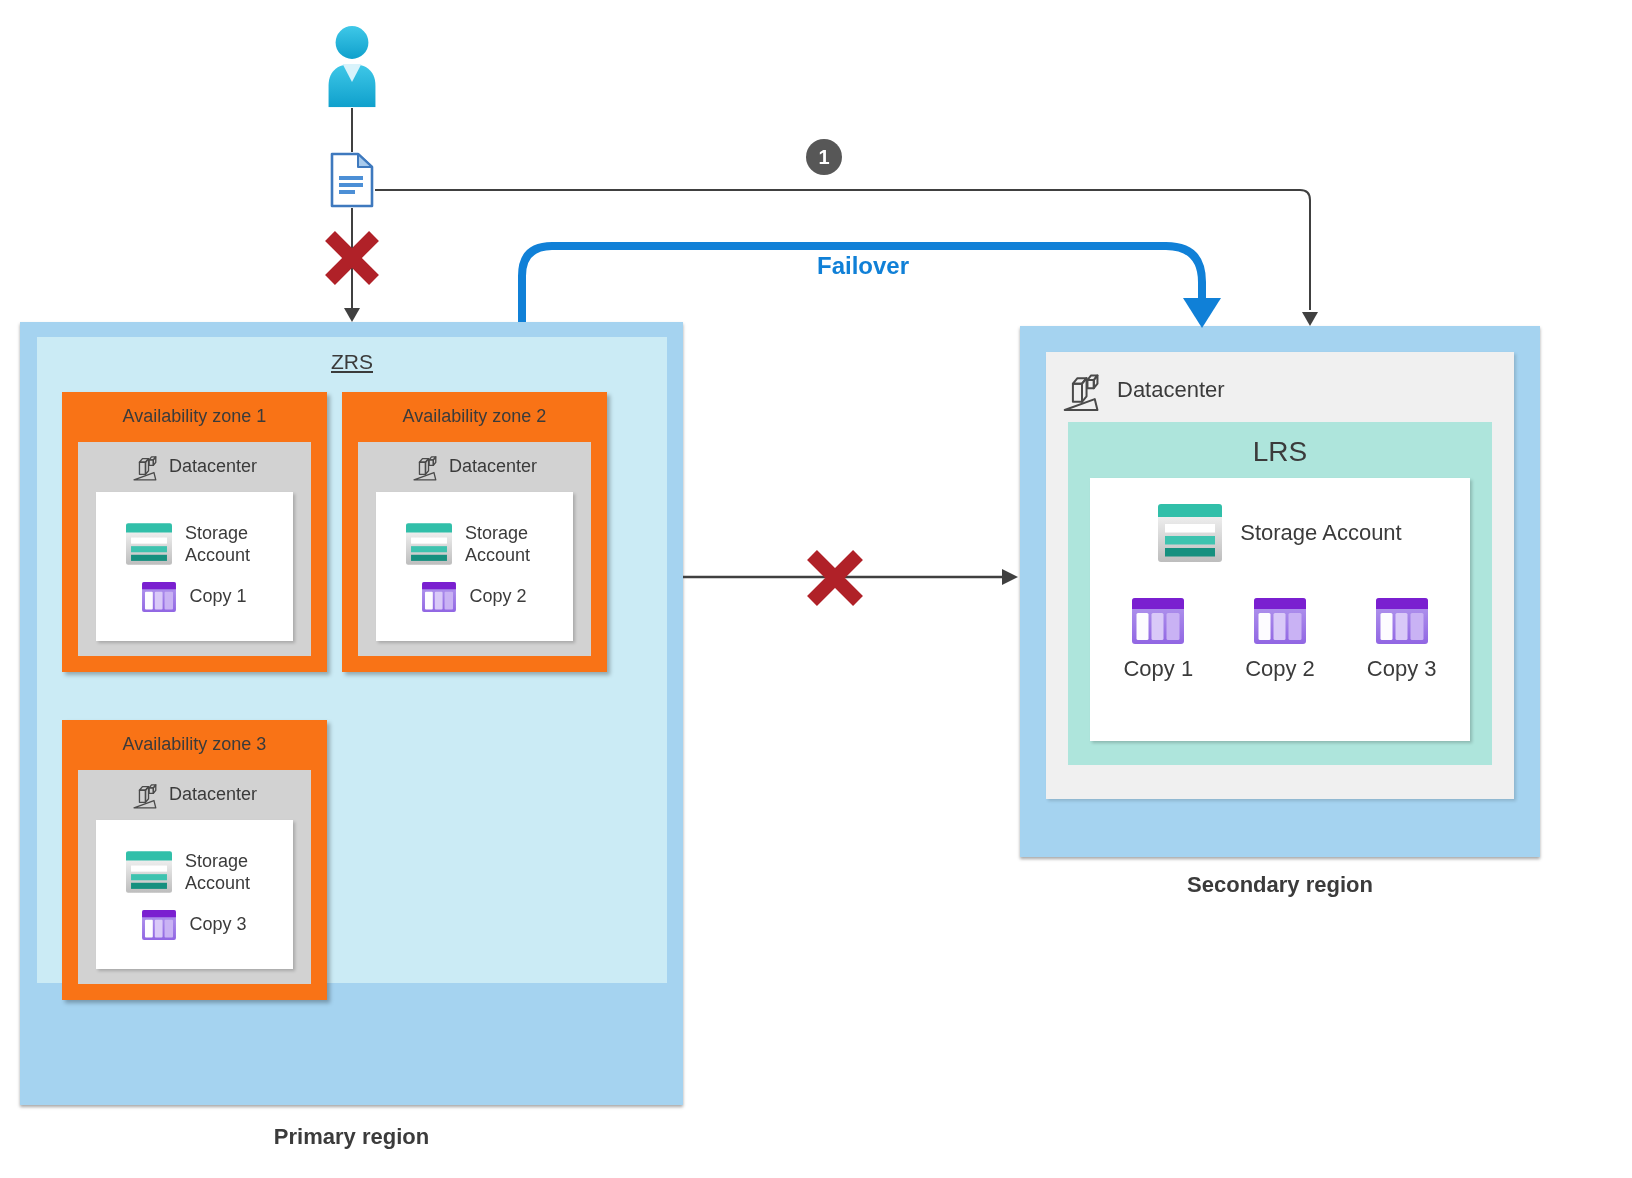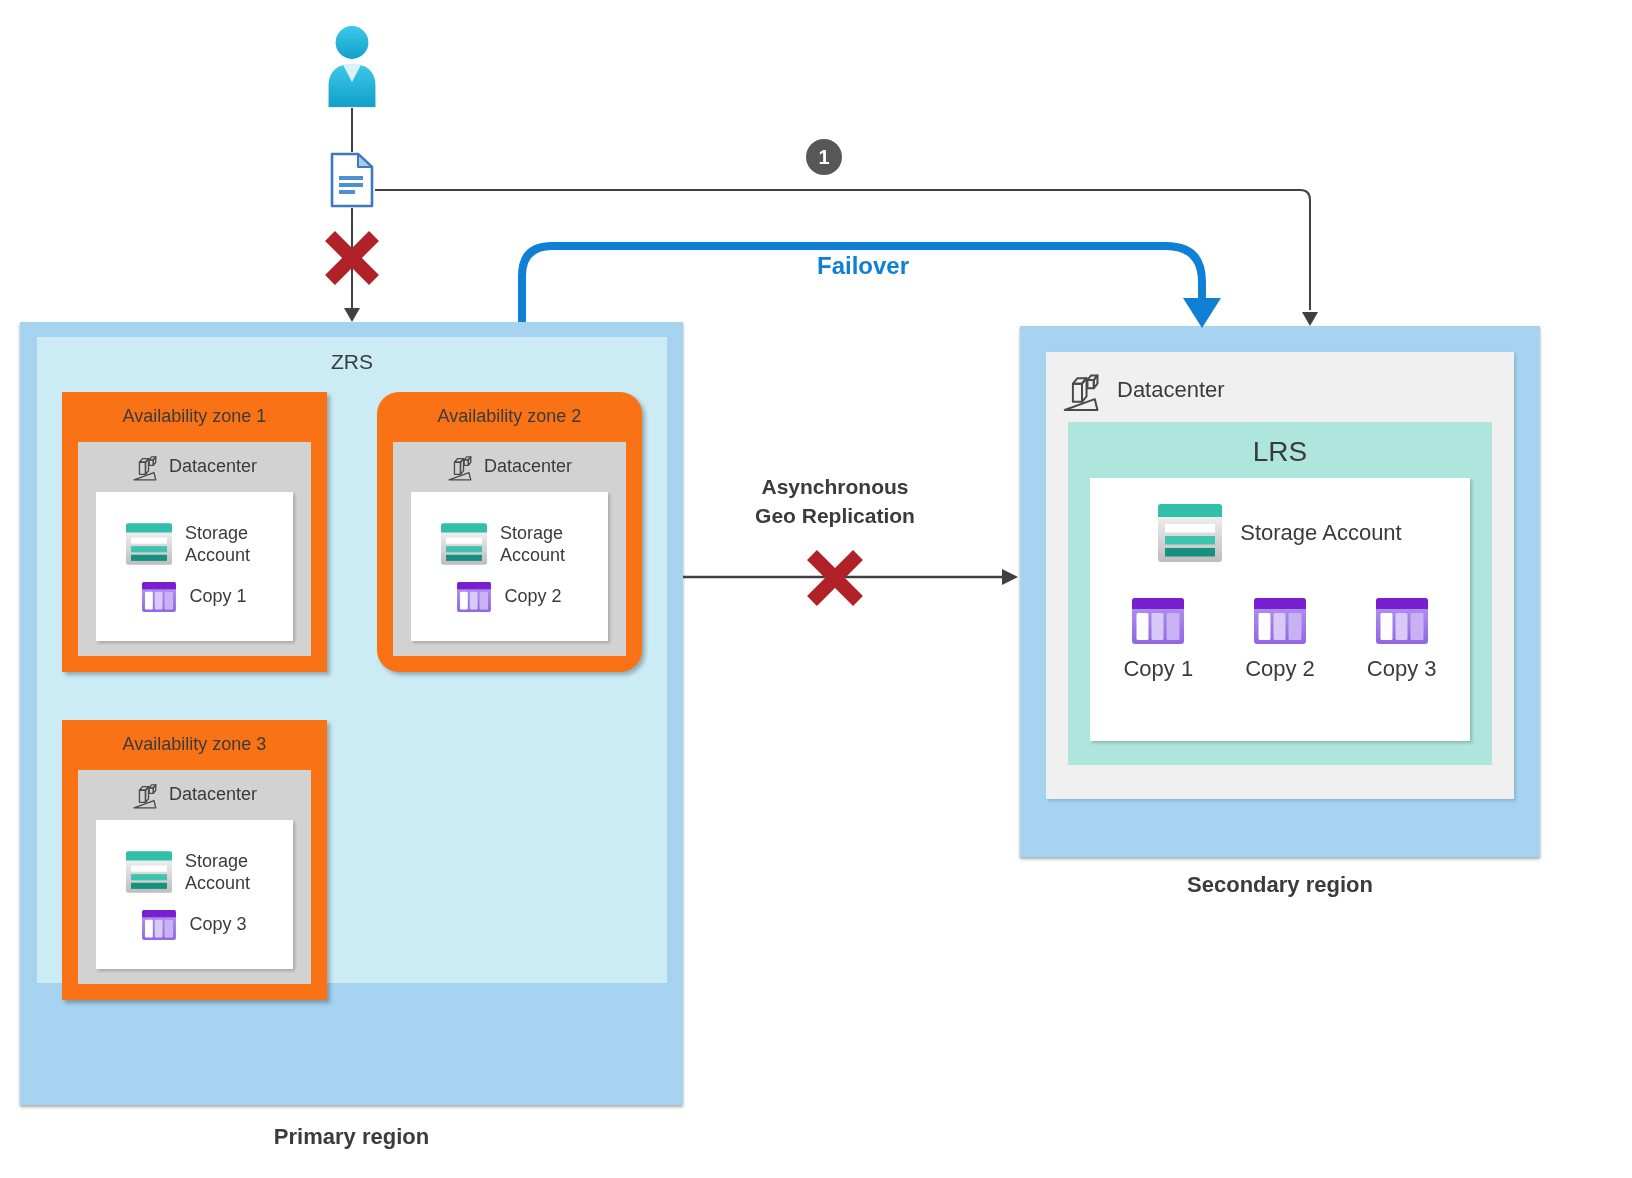--- a/index.html
+++ b/index.html
@@ -13,26 +13,26 @@
     --error-red:#B02128;
     --text-dark:#3B3B3B;
   }
   *{margin:0;padding:0;box-sizing:border-box;}
   body{background:#fff;font-family:"Liberation Sans",sans-serif;color:var(--text-dark);}
   #stage{position:relative;width:1632px;height:1178px;background:#fff;overflow:hidden;}
 
   
   .region{position:absolute;background:var(--region-fill);box-shadow:0 2px 3px rgba(0,0,0,.35);}
   #primary-region{left:20px;top:322px;width:663px;height:783px;}
-  #zrs-box{position:absolute;left:17px;top:15px;width:630px;height:646px;background:var(--zrs-fill);}
+  #zrs-box{position:absolute;left:17px;top:15px;width:630px;height:646px;background:var(--zrs-fill);text-decoration:underline;}
   .zrs-title{padding-top:13px;text-align:center;font-size:21px;color:var(--text-dark);}
 
   .az-card{position:absolute;width:265px;height:280px;background:#f97316;box-shadow:3px 3px 4px rgba(0,0,0,.28);}
   .az-card.z1{left:25px;top:55px;}
-  .az-card.z2{left:340px;top:55px;border-radius:22px;}
+  .az-card.z2{left:305px;top:55px;}
   .az-card.z3{left:25px;top:383px;}
   .az-title{margin-top:14px;text-align:center;font-size:18px;}
   .az-dc{position:absolute;left:16px;right:16px;top:50px;bottom:16px;background:var(--zone-dc-fill);}
   .dc-header{display:flex;align-items:center;justify-content:center;gap:10px;height:48px;font-size:18px;}
   .dc-header svg{width:27px;height:29px;flex:0 0 auto;}
   .az-inner{position:absolute;left:18px;right:18px;top:50px;bottom:15px;background:#fff;
     box-shadow:2px 2px 3px rgba(0,0,0,.2);display:flex;flex-direction:column;
     align-items:center;justify-content:center;gap:15px;}
   .storage-row{display:flex;align-items:center;gap:13px;}
   .storage-row svg{width:46px;height:42px;flex:0 0 auto;}
@@ -293,21 +293,17 @@
       </svg>
   </div>
   <div id="document">
     <svg viewBox="0 0 46 56">
         <use href="#sym-document"></use>
       </svg>
   </div>
 
   <div id="step-badge">1</div>
   <div id="failover-label">Failover</div>
-  <div id="repl-label">
-    <div>Asynchronous</div>
-    <div>Geo Replication</div>
-  </div>
 
   <div id="secondary-label" class="region-label">Secondary region</div>
   <div id="primary-label" class="region-label">Primary region</div>
 
 </div>
 
 </body></html>

